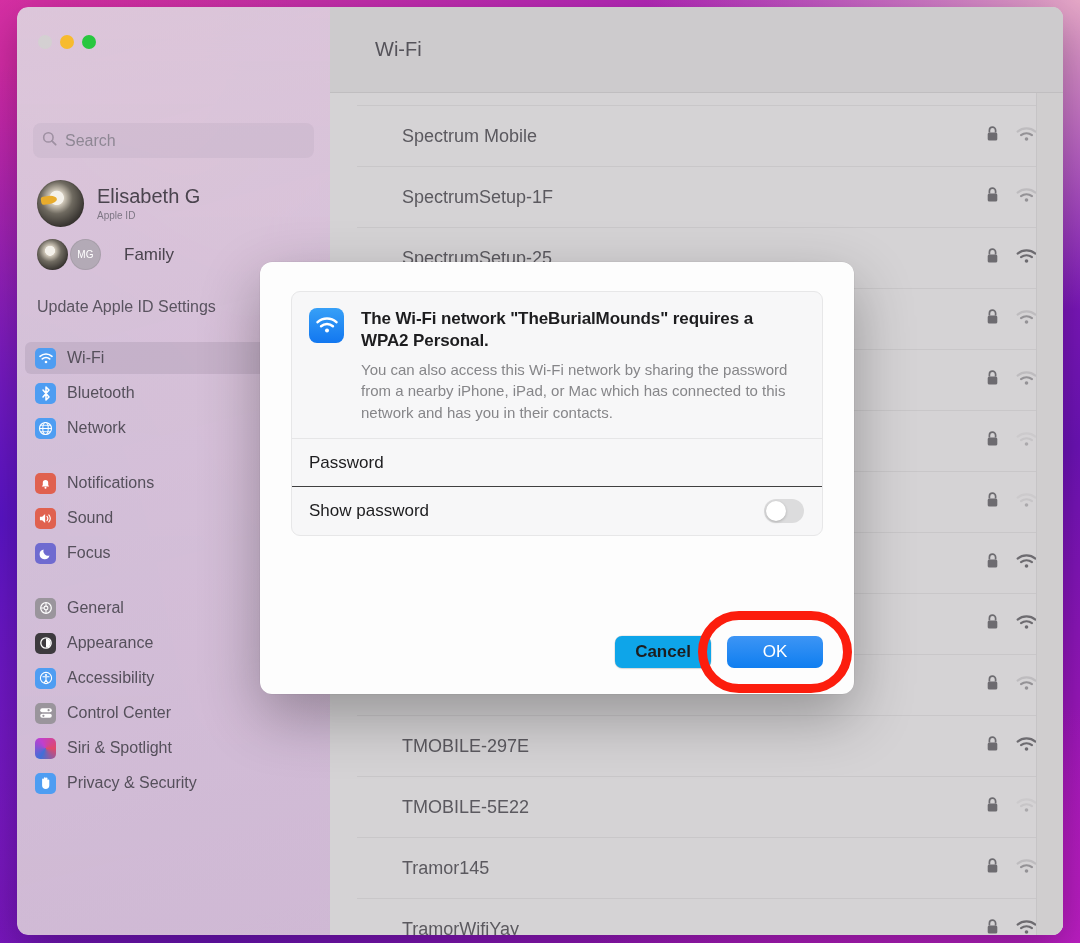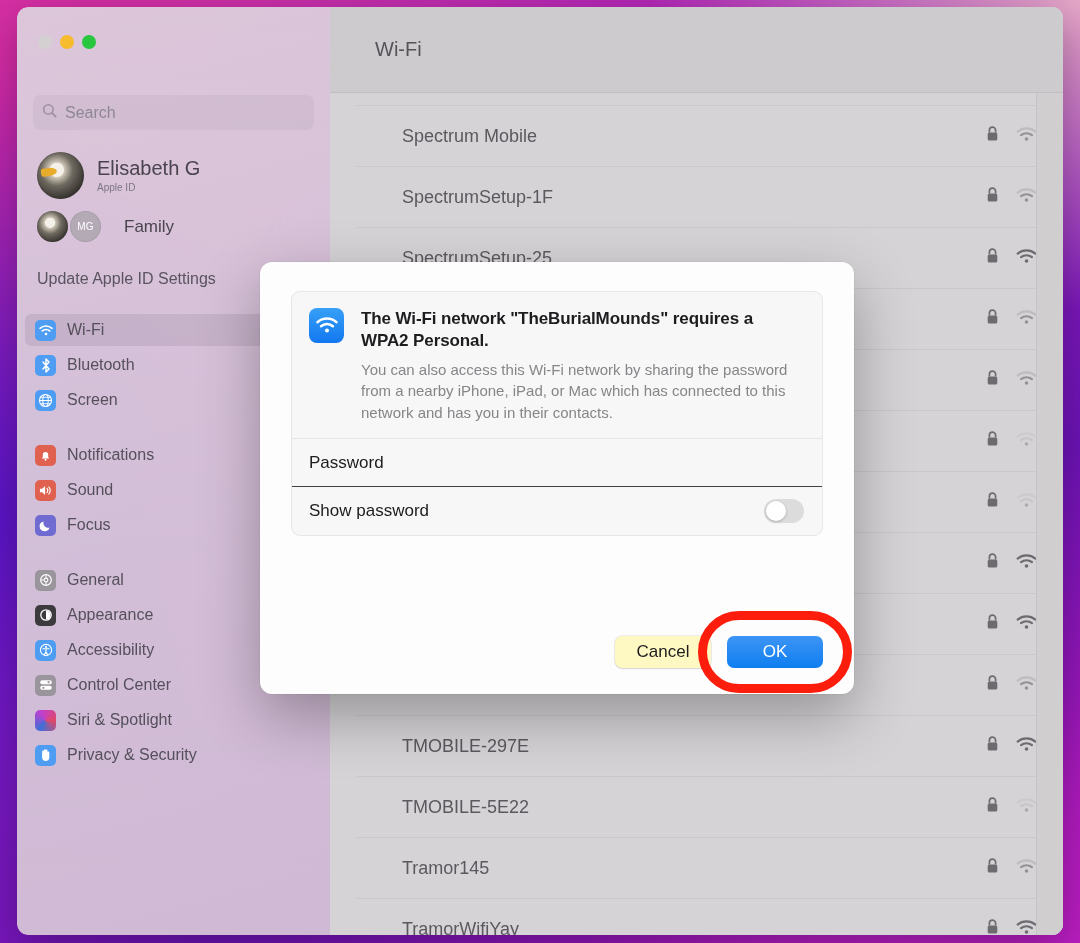--- a/index.html
+++ b/index.html
@@ -43,21 +43,21 @@
   #sidebar {
     position: relative;
     width: 313px;
     flex: 0 0 313px;
     height: 100%;
     background: linear-gradient(180deg,
         rgba(214,198,214,.88) 0%,
         rgba(214,196,214,.90) 14%,
         rgba(216,198,216,.92) 100%);
     backdrop-filter: blur(30px);
-    padding-top: 88px;
+    padding-top: 116px;
   }
   #sidebar::before{
     content:"";
     position:absolute; inset:0;
     background: linear-gradient(165deg, rgba(225,214,226,.55), rgba(205,186,208,.35));
     pointer-events:none;
   }
   #sidebar > * { position: relative; z-index: 2; }
 
   
@@ -282,22 +282,23 @@
   }
   .btn {
     height: 32px; border-radius: 7px;
     font-family:"Liberation Sans", sans-serif;
     font-size: 17px;
     display:flex; align-items:center; justify-content:center;
     border:none; cursor:pointer;
   }
   #cancel-button {
     min-width: 96px; padding: 0 18px;
-    background:#fef9c3; color:#1d1d1f;
+    background:#0ea5e9; color:#1d1d1f;
     box-shadow: 0 0 0 .5px rgba(0,0,0,.13), 0 1px 1.5px rgba(0,0,0,.10);
+    font-weight: bold;
   }
   #ok-button-wrap { position: relative; }
   #ok-button {
     min-width: 96px; padding: 0 18px;
     background: linear-gradient(180deg,#3d95f5 0%,#0f7ef0 100%);
     color:#fff;
   }
   #ok-highlight {
     position:absolute;
     left: -29px; top: -25px;
@@ -370,21 +371,21 @@
         <div class="nav-item">
           <span class="ic ic-net">
             <svg width="15" height="15" viewBox="0 0 16 16">
                 <circle cx="8" cy="8" r="6.4" fill="none" stroke="#fff" stroke-width="1.2"></circle>
                 <ellipse cx="8" cy="8" rx="2.9" ry="6.4" fill="none" stroke="#fff" stroke-width="1.1"></ellipse>
                 <line x1="1.6" y1="8" x2="14.4" y2="8" stroke="#fff" stroke-width="1.1"></line>
                 <line x1="2.7" y1="4.6" x2="13.3" y2="4.6" stroke="#fff" stroke-width=".9"></line>
                 <line x1="2.7" y1="11.4" x2="13.3" y2="11.4" stroke="#fff" stroke-width=".9"></line>
               </svg>
           </span>
-          <span class="nav-label">Screen</span>
+          <span class="nav-label">Network</span>
         </div>
       </div>
 
       <div class="nav-gap"></div>
 
       <div class="nav-group">
         <div class="nav-item">
           <span class="ic ic-notif">
             <svg width="13" height="13" viewBox="0 0 14 14">
                 <path d="M3 10.2h8L9.9 8.6V6a2.9 2.9 0 0 0-5.8 0v2.6L3 10.2z" fill="#fff"></path>

